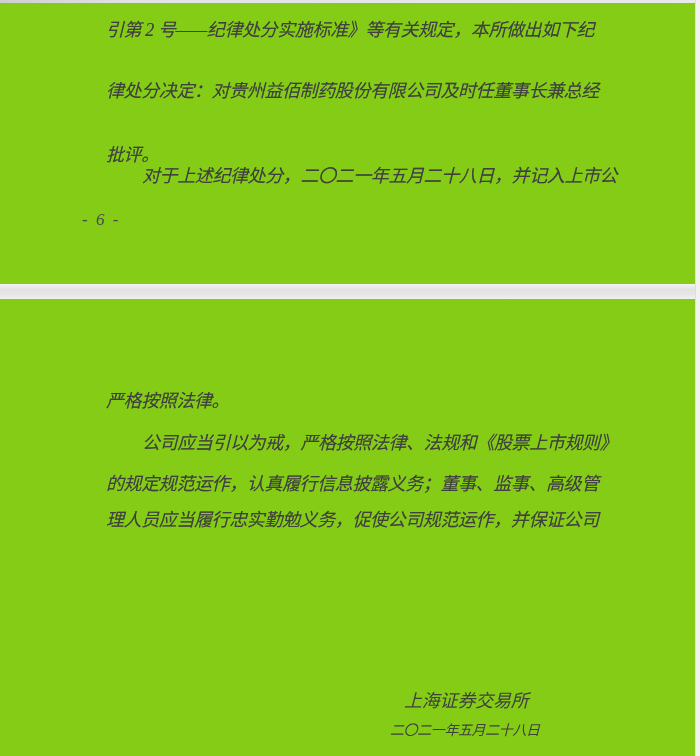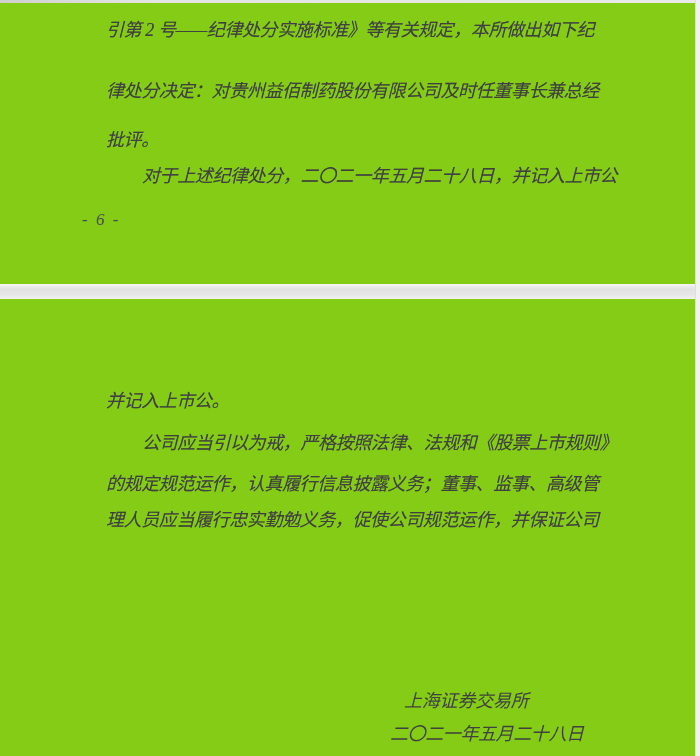--- a/index.html
+++ b/index.html
@@ -74,30 +74,30 @@
     white-space: nowrap;
     font-size: 18px;
     letter-spacing: -0.2px;
     color: #404040;
   }
   .sig-date {
     position: absolute;
     left: 390px;
     top: 719px;
     white-space: nowrap;
-    font-size: 18px;
+    font-size: 14px;
     letter-spacing: -0.4px;
     color: #404040;
   }
 
   
   .p1-l0 { top: 19px; }
   .p1-l1 { top: 56px; margin-top: 24px; }
   .p1-l2 { top: 92px; }
-  .p1-l3 { top: 129px; text-align: right; }
+  .p1-l3 { top: 144px; text-align: right; }
   .p1-l4 { top: 165px; }
 
   
   .p2-l0 { top: 390px; }
   .p2-l1 { top: 432px; }
   .p2-l2 { top: 473px; }
   .p2-l3 { top: 509px; }
   .p2-l4 { top: 546px; }
 </style>
 </head>
@@ -111,21 +111,21 @@
     <div class="doc-line p1-l0">引第 2 号——纪律处分实施标准》等有关规定，本所做出如下纪</div>
     <div class="doc-line p1-l1">律处分决定：对贵州益佰制药股份有限公司及时任董事长兼总经</div>
     <div class="doc-line p1-l3">批评。</div>
     <div class="doc-line p1-l4 indent">对于上述纪律处分，二〇二一年五月二十八日，并记入上市公</div>
     <div class="page-number">- 6 -</div>
   </div>
 
   <div class="page-divider"></div>
 
   <div class="page p2"></div>
-  <div class="doc-line p2-l0">并记入上市公。</div>
+  <div class="doc-line p2-l0">严格按照法律。</div>
   <div class="doc-line p2-l1 indent">公司应当引以为戒，严格按照法律、法规和《股票上市规则》</div>
   <div class="doc-line p2-l2">的规定规范运作，认真履行信息披露义务；董事、监事、高级管</div>
   <div class="doc-line p2-l3">理人员应当履行忠实勤勉义务，促使公司规范运作，并保证公司</div>
 
   <div class="signature">上海证券交易所</div>
   <div class="sig-date">二〇二一年五月二十八日</div>
 
   <div class="right-edge"></div>
 
 </div>

